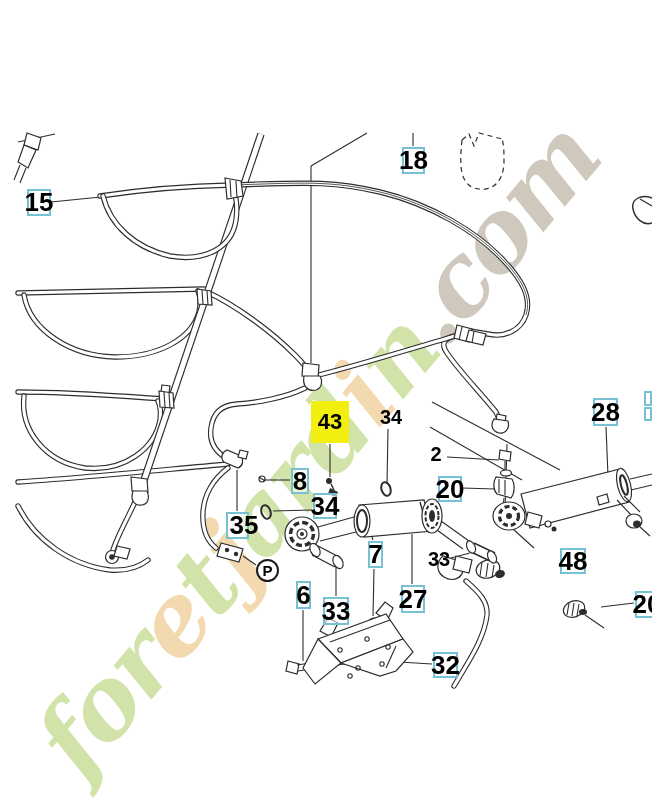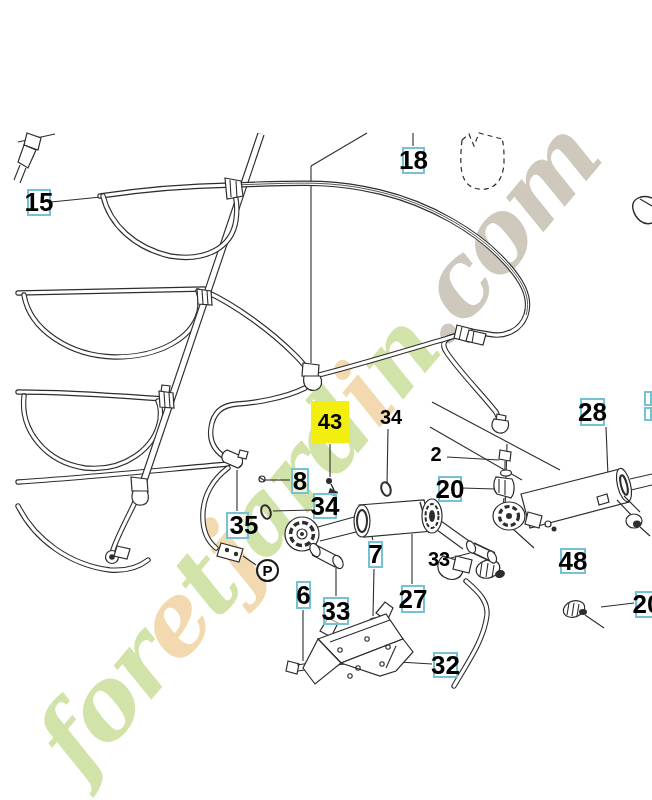--- a/index.html
+++ b/index.html
@@ -267,21 +267,21 @@
     </g>
     <g>
       <path class="ln2" d="M652,198 C641,194 631,199 633,209 C635,219 644,226 652,223"></path>
       <path class="ln" d="M640,199 L652,206"></path>
     </g>
   </svg>
 
   <div class="labels">
       <div class="lbl boxed" style="left: 27px; top: 189px; width: 24px; height: 27px; text-align: right;">15</div>
       <div class="lbl boxed" style="left: 402px; top: 147px; width: 23px; height: 27px;">18</div>
-      <div class="lbl boxed" style="left: 580px; top: 398px; width: 25px; height: 28px;">28</div>
+      <div class="lbl boxed" style="left: 593px; top: 398px; width: 25px; height: 28px;">28</div>
       <div class="lbl highlight" style="left: 311px; top: 401px; width: 38px; height: 42px;">43</div>
       <div class="lbl plain" style="left: 379px; top: 406px; width: 24px; height: 22px;">34</div>
       <div class="lbl plain" style="left: 428px; top: 443px; width: 16px; height: 22px;">2</div>
       <div class="lbl boxed" style="left: 438px; top: 476px; width: 24px; height: 26px;">20</div>
       <div class="lbl boxed" style="left: 291px; top: 468px; width: 18px; height: 26px;">8</div>
       <div class="lbl boxed" style="left: 313px; top: 493px; width: 24px; height: 26px;">34</div>
       <div class="lbl boxed" style="left: 226px; top: 512px; width: 23px; height: 27px; padding-left: 13px;">35</div>
       <div class="lbl boxed" style="left: 368px; top: 541px; width: 15px; height: 27px;">7</div>
       <div class="lbl plain" style="left: 427px; top: 549px; width: 24px; height: 21px;">33</div>
       <div class="lbl boxed" style="left: 401px; top: 585px; width: 24px; height: 28px;">27</div>

